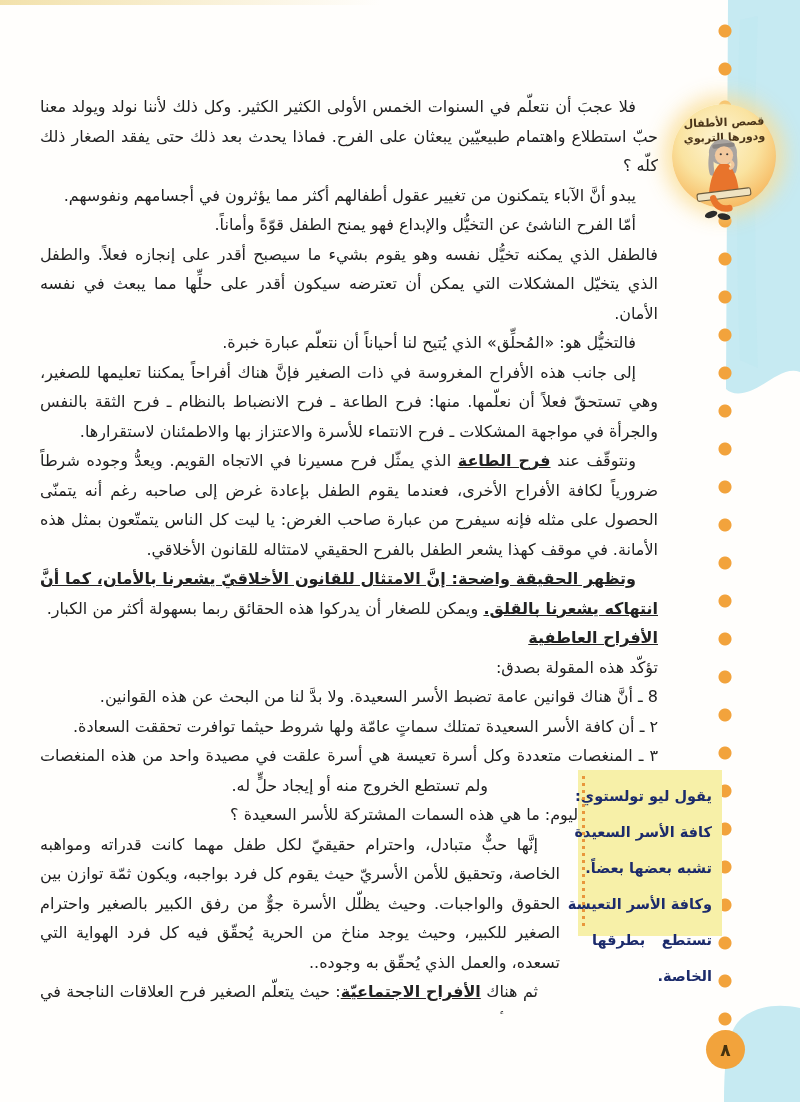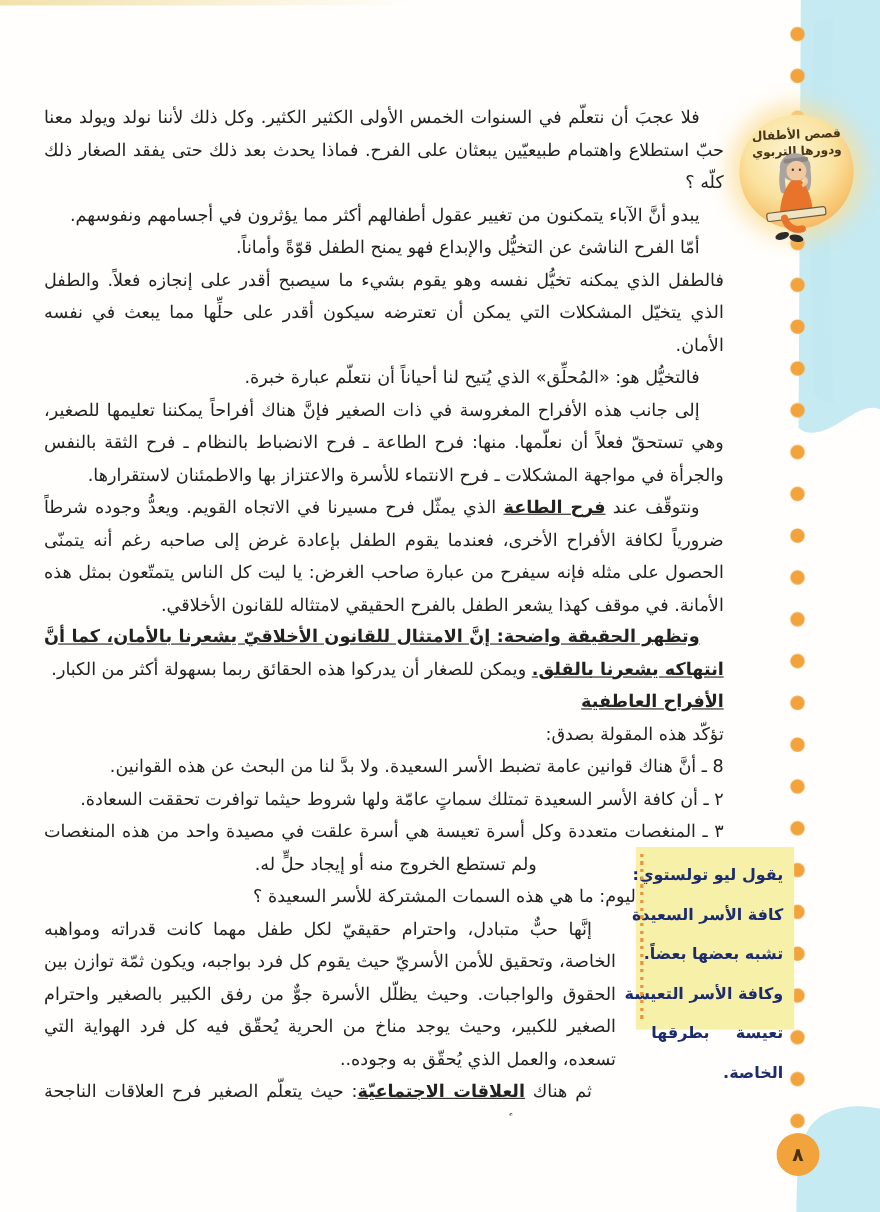--- a/index.html
+++ b/index.html
@@ -119,31 +119,31 @@
         <h3 class="heading"><span class="b">الأفراح العاطفية</span></h3>
         <p class=""><span>تؤكّد هذه المقولة بصدق:</span></p>
         <p class="list"><span>8 ـ أنَّ هناك قوانين عامة تضبط الأسر السعيدة. ولا بدَّ لنا من البحث عن هذه القوانين.</span></p>
         <p class="list"><span>٢ ـ أن كافة الأسر السعيدة تمتلك سماتٍ عامّة ولها شروط حيثما توافرت تحققت السعادة.</span></p>
         <p class="list"><span>٣ ـ المنغصات متعددة وكل أسرة تعيسة هي أسرة علقت في مصيدة واحد من هذه المنغصات ولم تستطع الخروج منه أو إيجاد حلٍّ له.</span></p>
         <p class="indent"><span>وسؤالنا اليوم: ما هي هذه السمات المشتركة للأسر السعيدة ؟</span></p>
       </div>
     <div class="float-spacer"></div>
     <div>
         <p class="indent"><span>إنَّها حبٌّ متبادل، واحترام حقيقيّ لكل طفل مهما كانت قدراته ومواهبه الخاصة، وتحقيق للأمن الأسريّ حيث يقوم كل فرد بواجبه، ويكون ثمّة توازن بين الحقوق والواجبات. وحيث يظلّل الأسرة جوٌّ من رفق الكبير بالصغير واحترام الصغير للكبير، وحيث يوجد مناخ من الحرية يُحقّق فيه كل فرد الهواية التي تسعده، والعمل الذي يُحقّق به وجوده..</span></p>
-        <p class="indent"><span>ثم هناك </span><span class="b">العلاقات الاجتماعيّة</span><span>: حيث يتعلّم الصغير فرح العلاقات الناجحة في محيط الأسرة والجوار والحضانة إلى جانب الفرح بالمشاركة وتقديم المساعدة وعمل الخير.</span></p>
+        <p class="indent"><span>ثم هناك </span><span class="b">الأفراح الاجتماعيّة</span><span>: حيث يتعلّم الصغير فرح العلاقات الناجحة في محيط الأسرة والجوار والحضانة إلى جانب الفرح بالمشاركة وتقديم المساعدة وعمل الخير.</span></p>
       </div>
   </div>
 
   <div class="callout">
     <div class="callout-border"></div>
     <div class="q-line start">يقول ليو تولستوي:</div>
     <div class="q-line">كافة الأسر السعيدة</div>
     <div class="q-line">تشبه بعضها بعضاً.</div>
     <div class="q-line">وكافة الأسر التعيسة</div>
-    <div class="q-line">تعيسة بطرقها</div>
+    <div class="q-line">تستطع بطرقها</div>
     <div class="q-line end">الخاصة.</div>
   </div>
 
   <div class="page-num">
     <span>٨</span>
   </div>
 
 </div>
 
 </body></html>

